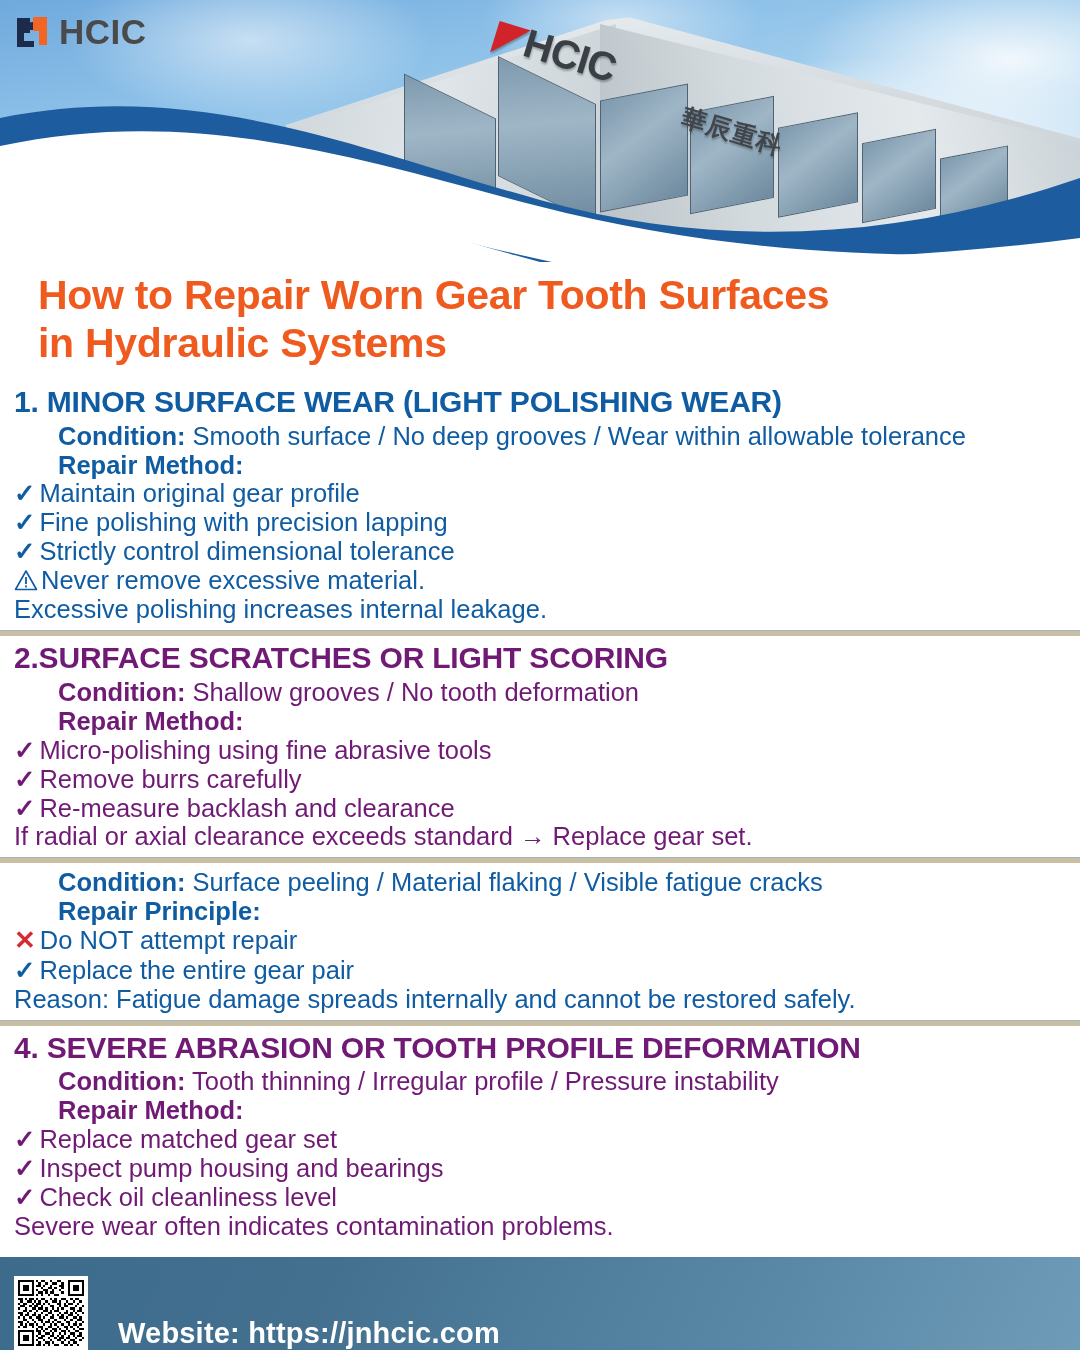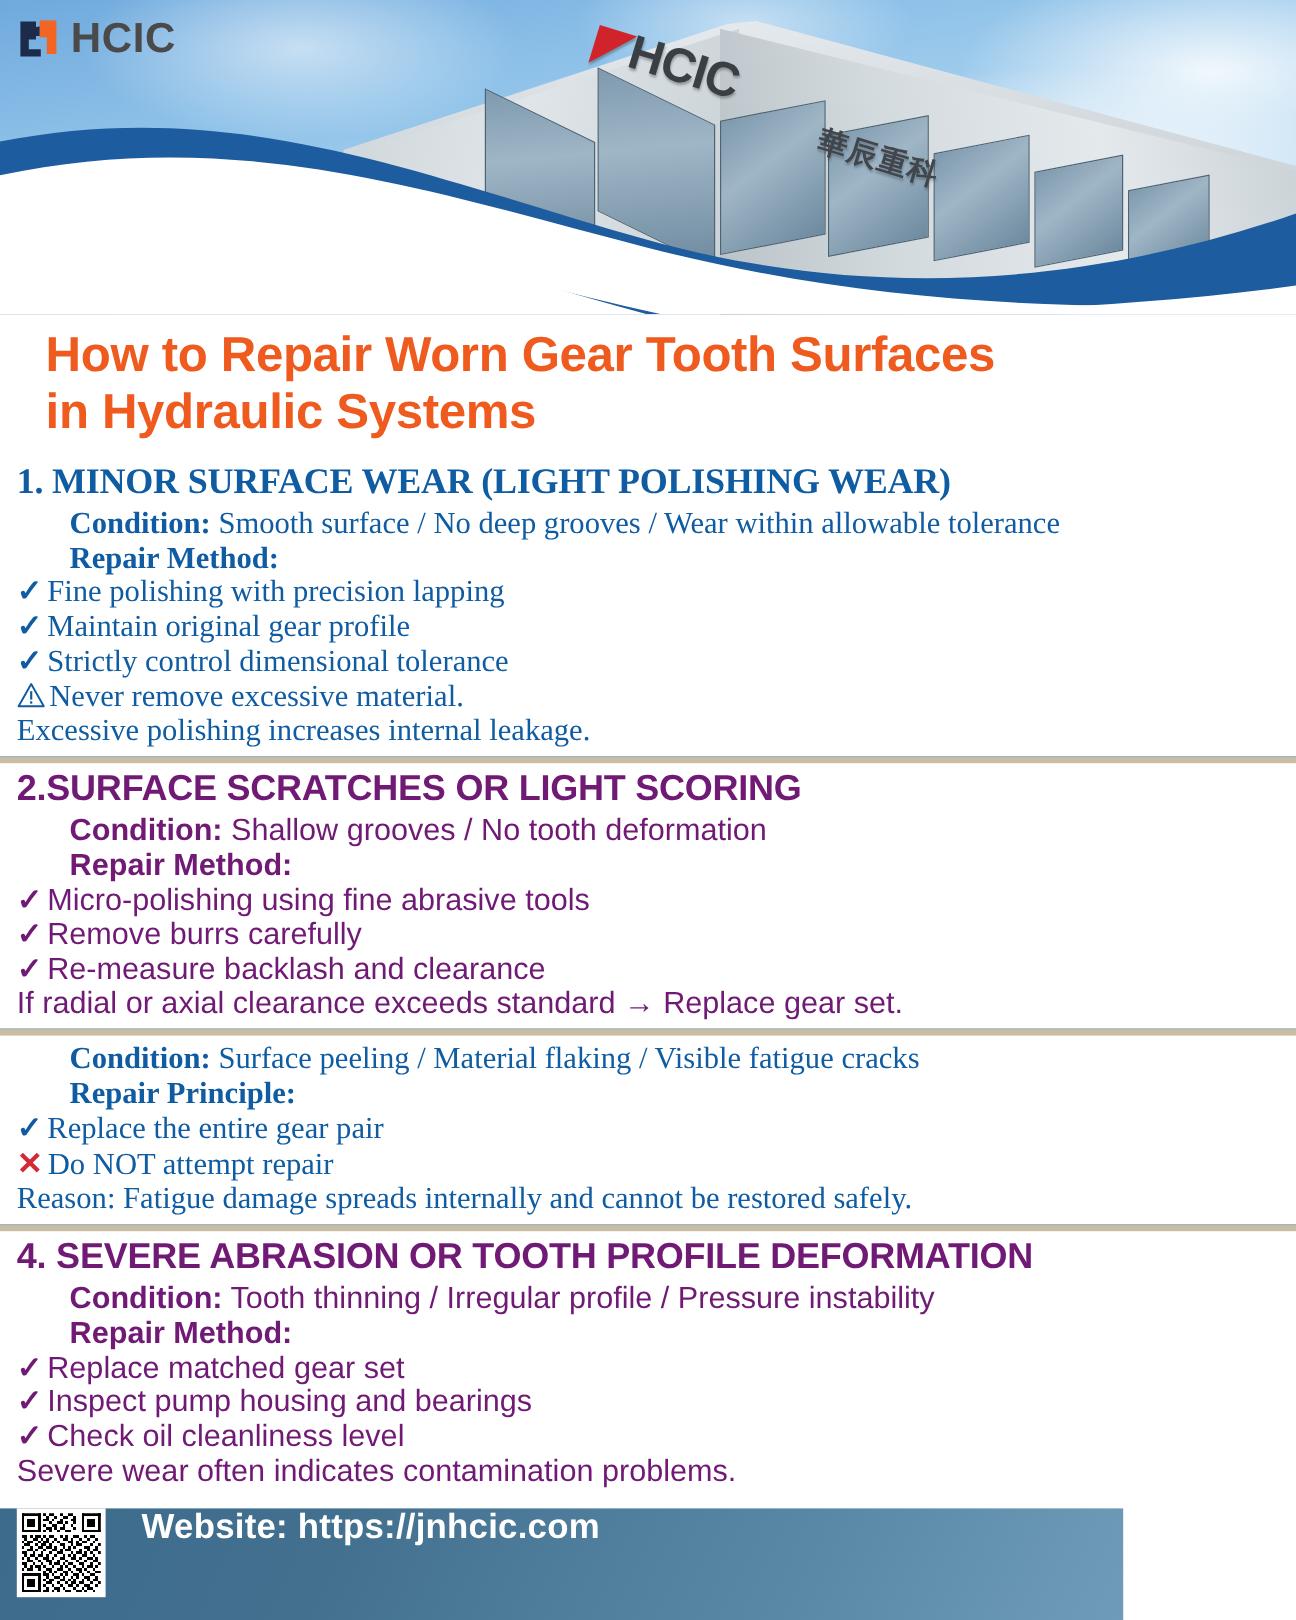--- a/index.html
+++ b/index.html
@@ -152,43 +152,43 @@
     line-height: 1.12;
     margin: 0 0 3px 0;
     letter-spacing: -0.2px;
   }
   .line {
     font-size: 25.5px;
     line-height: 1.135;
     white-space: nowrap;
   }
   .line b { font-weight: 700; margin-left: 44px; }
-  .blue  { color: #0f5ca2; font-family: Liberation Serif, serif; }
+  .blue  { color: #0f5ca2; }
   .green { color: #701a75; }
   .mk {
     display: inline-block;
     font-weight: 700;
     margin-right: 4px;
   }
   .mk-x { color: #d42a35; font-size: 26px; }
   .warn-ico {
     display: inline-block;
     vertical-align: -2px;
     margin-right: 3px;
   }
 
   
   .footer {
     position: absolute;
     left: 0; bottom: 0;
-    width: 936px;
+    width: 1080px;
     height: 93px;
     background: linear-gradient(115deg, #3d6b8c 0%, #43708f 30%, #5a89a8 72%, #6e9cb8 100%);
     display: flex;
-    align-items: flex-start;
+    align-items: flex-end;
   }
   .qr {
     width: 74px; height: 74px;
     margin-left: 14px;
     background: #ffffff;
     padding: 4px;
     box-sizing: border-box;
     flex: 0 0 auto;
   }
   .site {
@@ -241,22 +241,22 @@
 <div class="title">
   <div>How to Repair Worn Gear Tooth Surfaces</div>
   <div>in Hydraulic Systems</div>
 </div>
 
 <div class="sections" id="sections-root">
     <div class="section">
       <div class="sec-head blue">1. MINOR SURFACE WEAR (LIGHT POLISHING WEAR)</div>
       <div class="line blue"><b>Condition:</b><span> Smooth surface / No deep grooves / Wear within allowable tolerance</span></div>
       <div class="line blue"><b>Repair Method:</b></div>
+      <div class="line blue"><span class="mk">✓</span><span>Maintain original gear profile</span></div>
       <div class="line blue"><span class="mk">✓</span><span>Fine polishing with precision lapping</span></div>
-      <div class="line blue"><span class="mk">✓</span><span>Maintain original gear profile</span></div>
       <div class="line blue"><span class="mk">✓</span><span>Strictly control dimensional tolerance</span></div>
       <div class="line blue"><svg class="warn-ico" width="24" height="22" viewBox="0 0 24 22">
           <path d="M12 2 L22.5 20.5 L1.5 20.5 Z" fill="none" stroke="#0f5ca2" stroke-width="1.6" stroke-linejoin="round"></path>
           <rect x="11.1" y="8" width="1.8" height="7" fill="#0f5ca2"></rect>
           <rect x="11.1" y="16.4" width="1.8" height="2" fill="#0f5ca2"></rect>
         </svg><span>Never remove excessive material.</span></div>
       <div class="line blue">Excessive polishing increases internal leakage.</div>
     </div>
     <div class="divider"></div>
     <div class="section">
@@ -265,22 +265,22 @@
       <div class="line green"><b>Repair Method:</b></div>
       <div class="line green"><span class="mk">✓</span><span>Micro-polishing using fine abrasive tools</span></div>
       <div class="line green"><span class="mk">✓</span><span>Remove burrs carefully</span></div>
       <div class="line green"><span class="mk">✓</span><span>Re-measure backlash and clearance</span></div>
       <div class="line green">If radial or axial clearance exceeds standard → Replace gear set.</div>
     </div>
     <div class="divider"></div>
     <div class="section">
       <div class="line blue"><b>Condition:</b><span> Surface peeling / Material flaking / Visible fatigue cracks</span></div>
       <div class="line blue"><b>Repair Principle:</b></div>
+      <div class="line blue"><span class="mk mk-x">✕</span><span>Do NOT attempt repair</span></div>
       <div class="line blue"><span class="mk">✓</span><span>Replace the entire gear pair</span></div>
-      <div class="line blue"><span class="mk mk-x">✕</span><span>Do NOT attempt repair</span></div>
       <div class="line blue">Reason: Fatigue damage spreads internally and cannot be restored safely.</div>
     </div>
     <div class="divider"></div>
     <div class="section">
       <div class="sec-head green">4. SEVERE ABRASION OR TOOTH PROFILE DEFORMATION</div>
       <div class="line green"><b>Condition:</b><span> Tooth thinning / Irregular profile / Pressure instability</span></div>
       <div class="line green"><b>Repair Method:</b></div>
       <div class="line green"><span class="mk">✓</span><span>Replace matched gear set</span></div>
       <div class="line green"><span class="mk">✓</span><span>Inspect pump housing and bearings</span></div>
       <div class="line green"><span class="mk">✓</span><span>Check oil cleanliness level</span></div>

